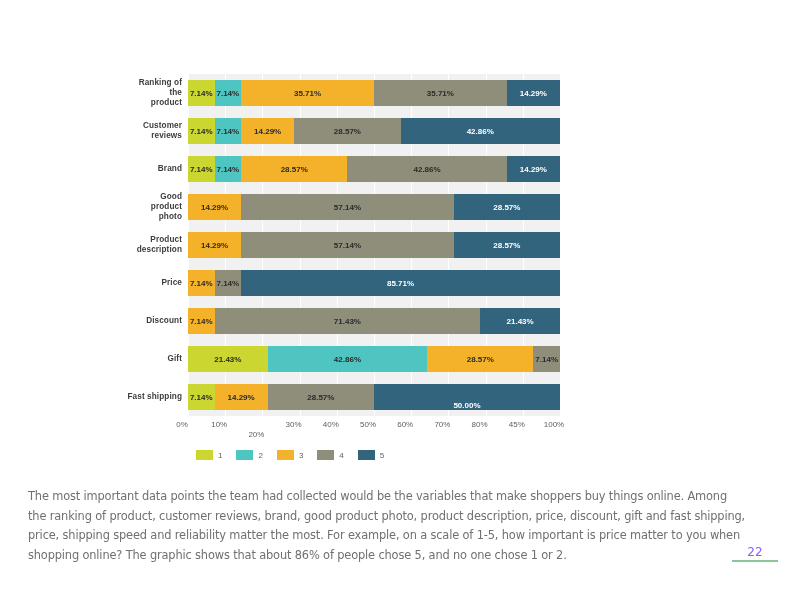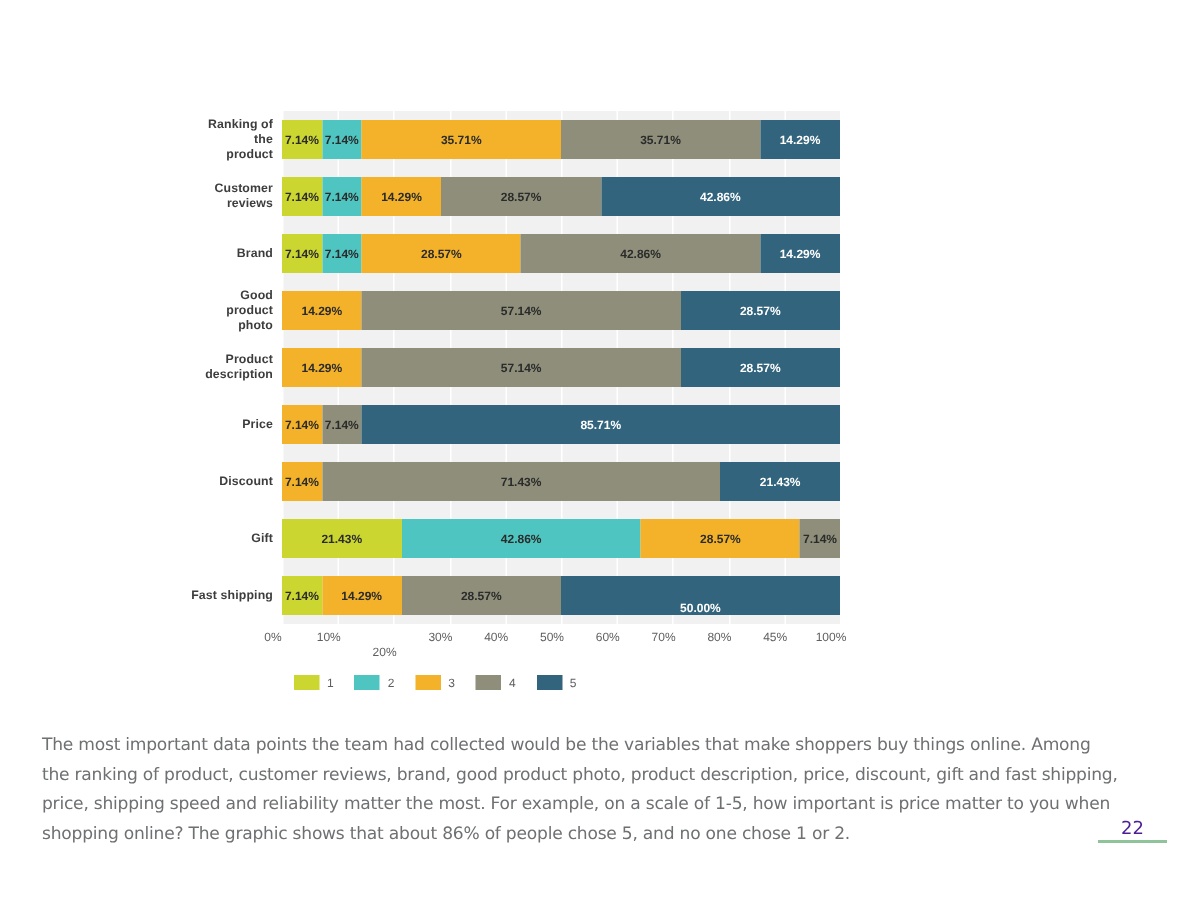--- a/index.html
+++ b/index.html
@@ -152,21 +152,21 @@
   }
 
   
   #page-number {
     position: absolute;
     right: 22px;
     bottom: 38px;
     width: 46px;
     text-align: center;
     font-size: 12px;
-    color: #4c1d95;
+    color: #8b5cf6;
     font-family: "DejaVu Sans", sans-serif;
   }
   #page-number .rule {
     display: block;
     margin-top: 1px;
     height: 2px;
     background: #8fc49b;
     width: 46px;
   }
 </style>

